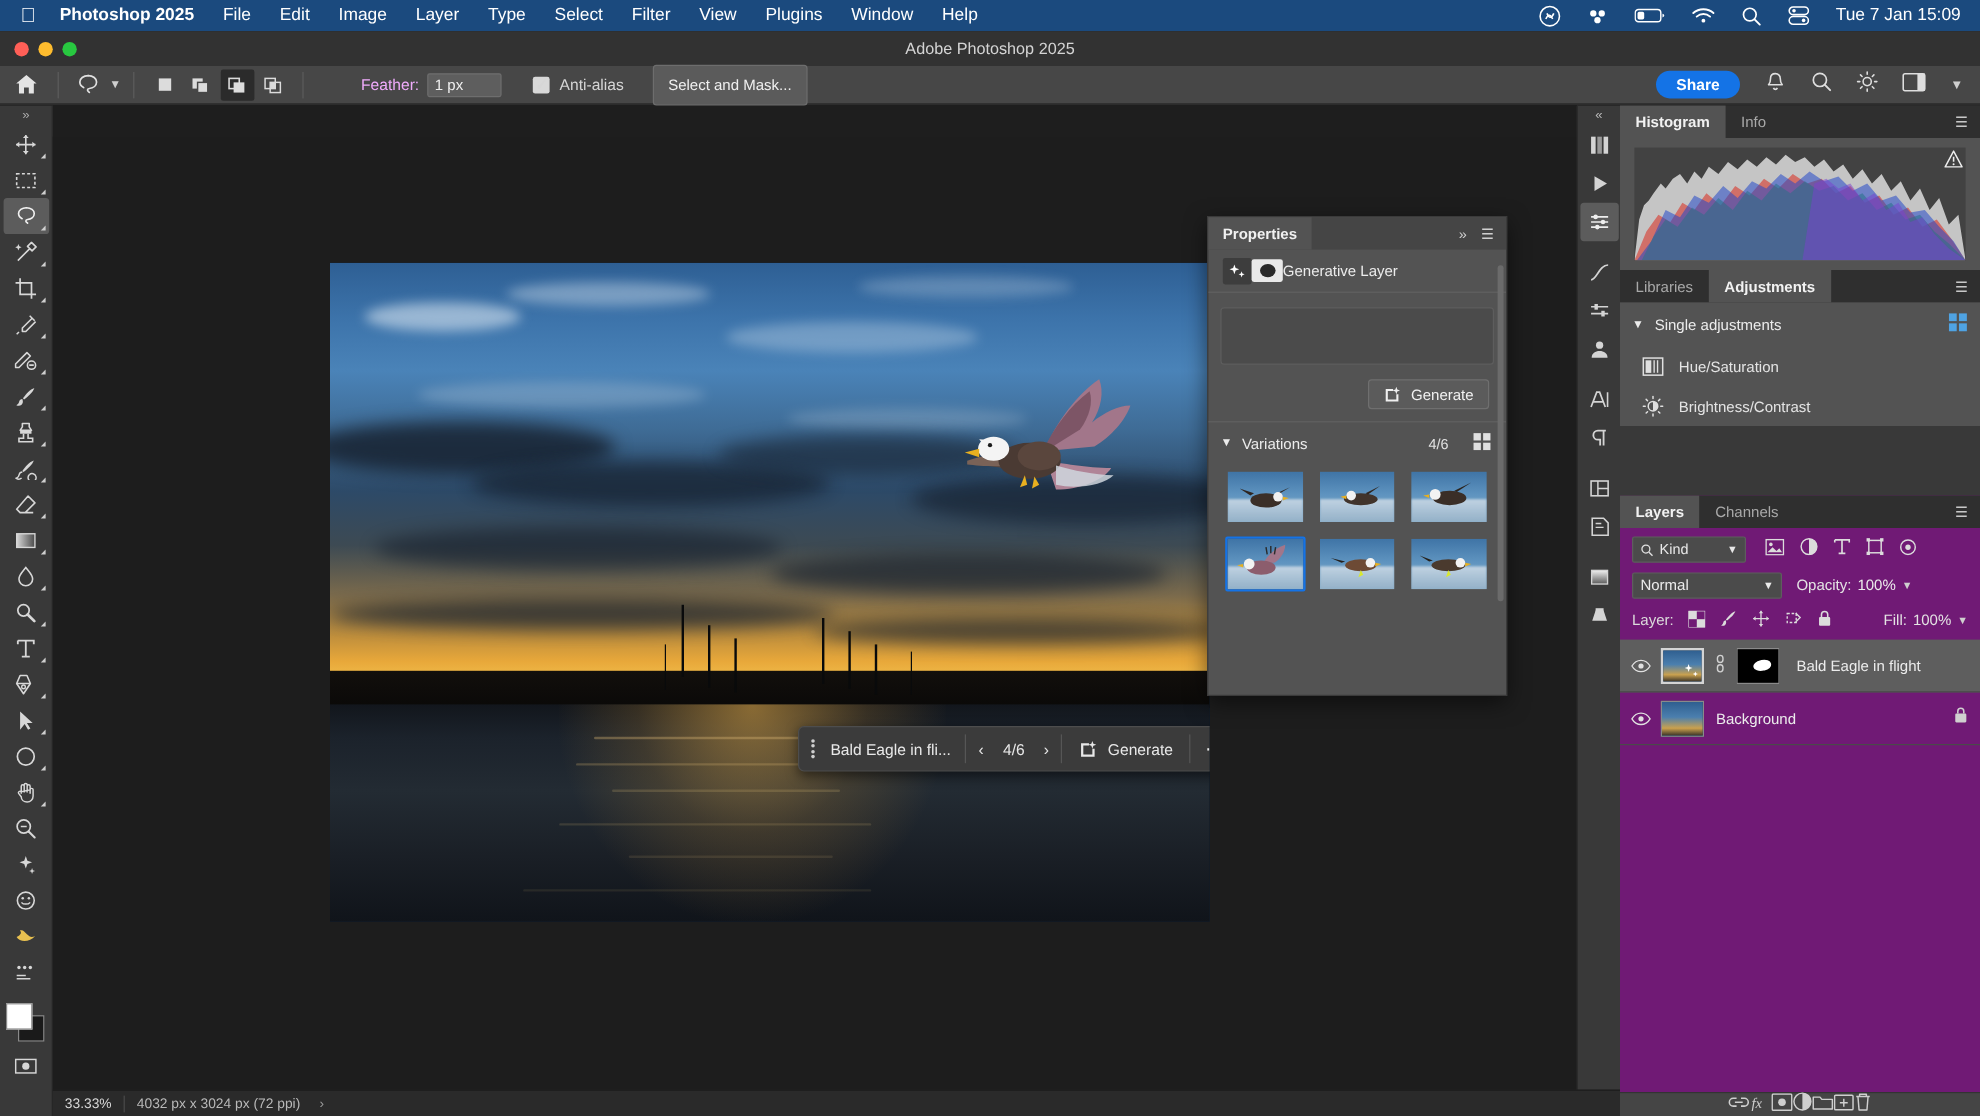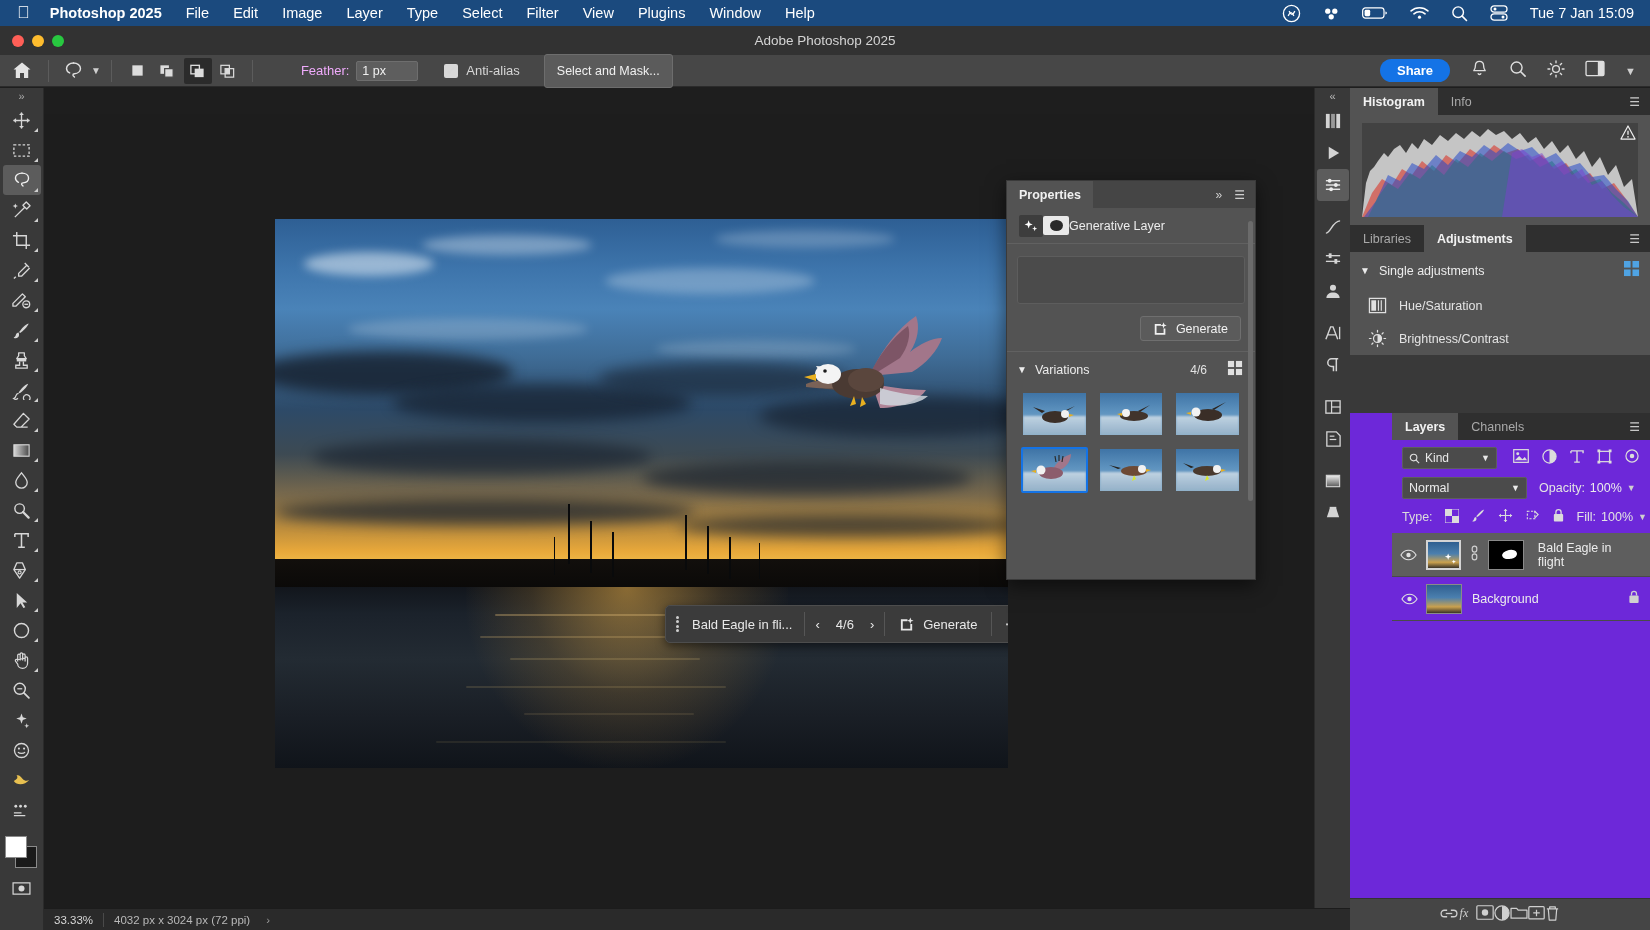--- a/index.html
+++ b/index.html
@@ -220,21 +220,21 @@
 
   .histo-body { background: #535353; height: 110px; position: relative; padding: 8px 12px; }
   .histo-canvas { position: absolute; left: 12px; right: 12px; top: 8px; bottom: 8px; background: #424242; overflow: hidden; }
   .histo-warn { position: absolute; right: 14px; top: 10px; color: #e6e6e6; font-size: 12px; }
 
   .adj-body { background: #535353; }
   .adj-section { display: flex; align-items: center; padding: 9px 10px; gap: 9px; color: #ececec; font-size: 12.5px; }
   .adj-grid { margin-left: auto; }
   .adj-item { display: flex; align-items: center; gap: 12px; padding: 7px 10px 7px 18px; color: #e4e4e4; font-size: 12.5px; }
 
-  .layers-body { background: #6d28d9; position: absolute; left: 0; right: 0; top: 325px; bottom: 0; padding-left: 42px; }
+  .layers-body { background: #701a75; position: absolute; left: 0; right: 0; top: 325px; bottom: 0; }
   .filterrow { display: flex; align-items: center; padding: 7px 10px 4px 10px; gap: 8px; }
   .kind-select {
     flex: 0 0 95px; height: 22px; background: #4b4b4b; border: 1px solid #5e5e5e; border-radius: 2px;
     display: flex; align-items: center; gap: 5px; padding: 0 6px; color: #e8e8e8; font-size: 12px;
   }
   .kind-select .chev { margin-left: auto; font-size: 9px; }
   .filter-icons { display: flex; align-items: center; gap: 13px; margin-left: 8px; color: #dcdcdc; }
   .blendrow { display: flex; align-items: center; padding: 4px 10px; gap: 8px; }
   .blend-select {
     flex: 0 0 125px; height: 22px; background: #4b4b4b; border: 1px solid #5e5e5e; border-radius: 2px;
@@ -252,21 +252,21 @@
   .lthumb { width: 36px; height: 30px; border: 2px solid #d4d4d4; position: relative; overflow: hidden; background: #27435e; }
   .lthumb.nob { border: 1px solid #8a8a8a; }
   .lthumb-sky { position: absolute; inset: 0; background: linear-gradient(to bottom, #2f5f90 0%, #4b7fae 45%, #caa14e 78%, #3a3328 100%); }
   .linkicon { color: #d0d0d0; font-size: 12px; }
   .maskthumb { width: 36px; height: 30px; background: #000; border: 1px solid #8a8a8a; position: relative; }
   .maskthumb .blob { position: absolute; left: 13px; top: 9px; width: 15px; height: 9px; background: #fff; border-radius: 50% 50% 45% 55%; transform: rotate(-12deg); }
   .lname { color: #ececec; font-size: 12.5px; margin-left: 6px; }
   .llock { margin-left: auto; color: #d0d0d0; }
 
   .layers-footer {
-    position: absolute; left: 0; right: 0; bottom: 0; height: 32px;
+    position: absolute; left: 0; right: 0; bottom: 0; height: 20px;
     background: #454545; display: flex; align-items: center; justify-content: center;
     color: #cfcfcf; border-top: 1px solid #333;
   }
 
   
   .statusbar {
     position: absolute; left: 44px; bottom: 0; right: 300px; height: 22px;
     background: #2a2a2a; display: flex; align-items: center; color: #b9b9b9; font-size: 11.5px;
     border-top: 1px solid #1c1c1c;
   }
@@ -1045,21 +1045,21 @@
           <span class="chev">▼</span>
         </div>
         <div class="opacity-wrap">
           <span>Opacity:</span>
           <span class="opacity-val">100%</span>
           <span style="font-size:9px;color:#cfcfcf">▼</span>
         </div>
       </div>
 
       <div class="lockrow">
-        <span>Type:</span>
+        <span>Layer:</span>
         <span><svg width="14" height="14" viewBox="0 0 15 15">
               <rect x="0" y="0" width="7.5" height="7.5" fill="#dcdcdc"></rect>
               <rect x="7.5" y="7.5" width="7.5" height="7.5" fill="#dcdcdc"></rect>
               <rect x="0" y="0" width="15" height="15" fill="none" stroke="#dcdcdc" stroke-width="1.1"></rect>
             </svg></span>
         <span><svg width="15" height="15" viewBox="0 0 16 16">
               <path d="M14 1.5c-1 3-5 6.5-7.5 8.2l-.9-.9C7.4 6.4 11 2.4 14 1.5z" fill="#dcdcdc"></path>
               <path d="M5.5 9.5c-1.2 0-2 .9-2.2 1.9C3 12.7 2.3 13.6 1.3 14c1 .7 2.7.6 3.6-.3.8-.8 1-1.8.9-2.6z" fill="#dcdcdc"></path>
             </svg></span>
         <span><svg width="15" height="15" viewBox="0 0 16 16">

